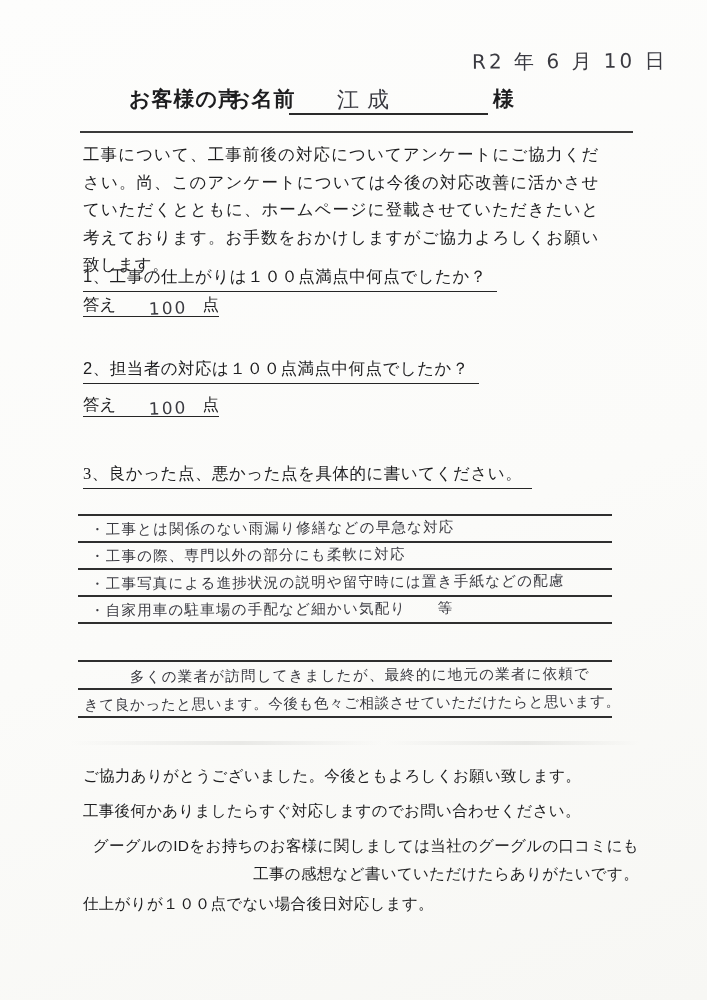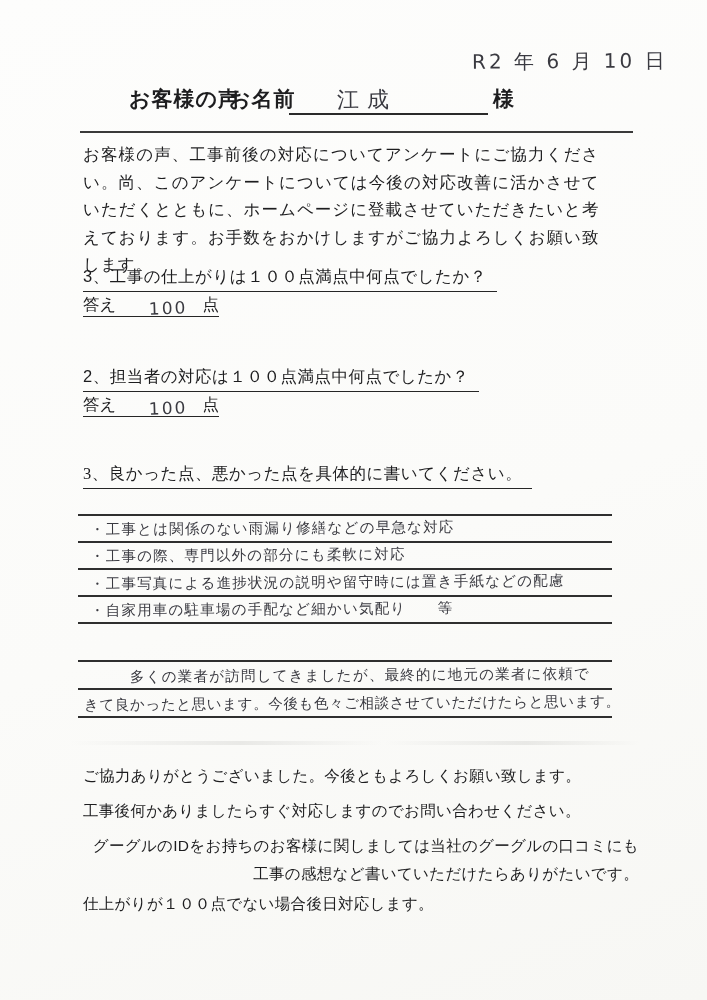--- a/index.html
+++ b/index.html
@@ -80,32 +80,32 @@
 
   <div class="abs title" style="top:85px;left:85px;margin-left:44px;">お客様の声</div>
   <div class="abs title" style="top:85px;left:229px;">お名前</div>
   <div class="abs name-underline" style="top:83px;left:289px;width:199px;">
     <span class="hand" style="position:absolute;left:48px;top:2px;font-size:22px;letter-spacing:8px;">江成</span>
   </div>
   <div class="abs title" style="top:85px;left:493px;">様</div>
 
   <div class="abs rule" style="top:131px;left:80px;width:553px;"></div>
 
-  <div class="abs intro" style="top:141px;left:83px;width:516px;">お客様の声、工事前後の対応についてアンケートにご協力ください。尚、このアンケートについては今後の対応改善に活かさせていただくとともに、ホームページに登載させていただきたいと考えております。お手数をおかけしますがご協力よろしくお願い致します。</div>
+  <div class="abs intro" style="top:141px;left:83px;width:516px;">工事について、工事前後の対応についてアンケートにご協力ください。尚、このアンケートについては今後の対応改善に活かさせていただくとともに、ホームページに登載させていただきたいと考えております。お手数をおかけしますがご協力よろしくお願い致します。</div>
 
   <div class="abs" style="top:266px;left:83px;">
-    <span class="q-label">3、工事の仕上がりは１００点満点中何点でしたか？</span>
+    <span class="q-label">1、工事の仕上がりは１００点満点中何点でしたか？</span>
   </div>
   <div class="abs answer-line" style="top:290px;left:83px;">
     <span class="ans-prefix">答え</span>
     <span class="ans-val hand">100</span>
     <span class="ans-suffix">点</span>
   </div>
 
-  <div class="abs" style="top:366px;left:83px;">
+  <div class="abs" style="top:358px;left:83px;">
     <span class="q-label">2、担当者の対応は１００点満点中何点でしたか？</span>
   </div>
   <div class="abs answer-line" style="top:390px;left:83px;">
     <span class="ans-prefix">答え</span>
     <span class="ans-val hand">100</span>
     <span class="ans-suffix">点</span>
   </div>
 
   <div class="abs" style="top:463px;left:83px;font-family:Liberation Serif, serif;">
     <span class="q-label">3、良かった点、悪かった点を具体的に書いてください。</span>

